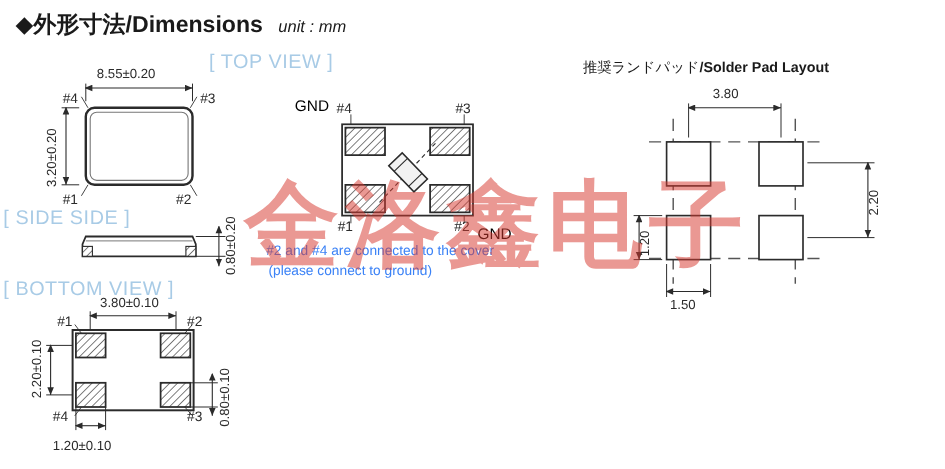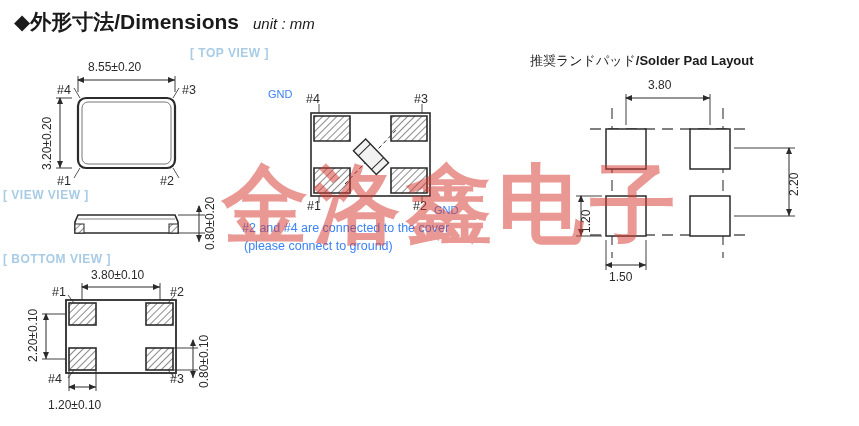--- a/index.html
+++ b/index.html
@@ -3,26 +3,26 @@
 <meta charset="utf-8">
 <style>
   html,body{margin:0;padding:0;background:#ffffff;}
   body{width:859px;height:426px;position:relative;overflow:hidden;
        font-family:"Liberation Sans","DejaVu Sans",sans-serif;color:#1a1a1a;}
   .abs{position:absolute;}
   .title{left:14px;top:8px;font-size:21px;font-weight:700;letter-spacing:0px;white-space:nowrap;}
   .title .unit{font-weight:400;font-size:15px;margin-left:14px;font-style:italic;}
   .pad-title{left:530px;top:52px;font-size:13px;font-weight:700;white-space:nowrap;}
   .pad-title .jp{font-weight:400;}
-  .viewlbl{font-size:12px;color:#a8cbe6;letter-spacing:.5px;white-space:nowrap;font-weight:bold;}
+  .viewlbl{font-size:18px;color:#a8cbe6;letter-spacing:.5px;white-space:nowrap;}
   .dimtxt{font-size:12px;color:#2b2b2b;white-space:nowrap;}
   .dimtxt.vert{transform-origin:0 0;transform:rotate(-90deg);}
   .pinlbl{font-size:12.5px;color:#2b2b2b;white-space:nowrap;}
   .note{font-size:12.5px;color:#3b82f6;white-space:nowrap;}
-  .gnd{font-size:11px;color:#3b82f6;white-space:nowrap;}
+  .gnd{font-size:14px;color:#000000;white-space:nowrap;}
   svg{position:absolute;left:0;top:0;overflow:visible;}
   .wm{position:absolute;left:222px;top:168px;font-size:86px;font-weight:700;
       color:rgba(214,58,48,0.52);letter-spacing:6px;white-space:nowrap;
       font-family:Liberation Mono, monospace;pointer-events:none;line-height:1;}
 </style>
 </head>
 <body>
 
 <div class="abs title">
   <span>◆外形寸法</span><span>/Dimensions</span><span class="unit">unit : mm</span>
@@ -179,21 +179,21 @@
   </g>
 </svg>
 
 <div class="abs dimtxt" style="left:88px;top:60px;">8.55±0.20</div>
 <div class="abs dimtxt vert" style="left:40px;top:170px;">3.20±0.20</div>
 <div class="abs pinlbl" style="left:57px;top:83px;">#4</div>
 <div class="abs pinlbl" style="left:182px;top:83px;">#3</div>
 <div class="abs pinlbl" style="left:57px;top:174px;">#1</div>
 <div class="abs pinlbl" style="left:160px;top:174px;">#2</div>
 
-<div class="abs viewlbl" style="left:3px;top:188px;">[ VIEW VIEW ]</div>
+<div class="abs viewlbl" style="left:3px;top:188px;">[ SIDE SIDE ]</div>
 <div class="abs dimtxt vert" style="left:203px;top:250px;">0.80±0.20</div>
 
 <div class="abs viewlbl" style="left:3px;top:252px;">[ BOTTOM VIEW ]</div>
 <div class="abs dimtxt" style="left:60px;top:268px;margin-left:31px;">3.80±0.10</div>
 <div class="abs dimtxt vert" style="left:26px;top:362px;">2.20±0.10</div>
 <div class="abs dimtxt vert" style="left:197px;top:388px;">0.80±0.10</div>
 <div class="abs dimtxt" style="left:48px;top:398px;">1.20±0.10</div>
 <div class="abs pinlbl" style="left:52px;top:285px;">#1</div>
 <div class="abs pinlbl" style="left:170px;top:285px;">#2</div>
 <div class="abs pinlbl" style="left:48px;top:372px;">#4</div>

